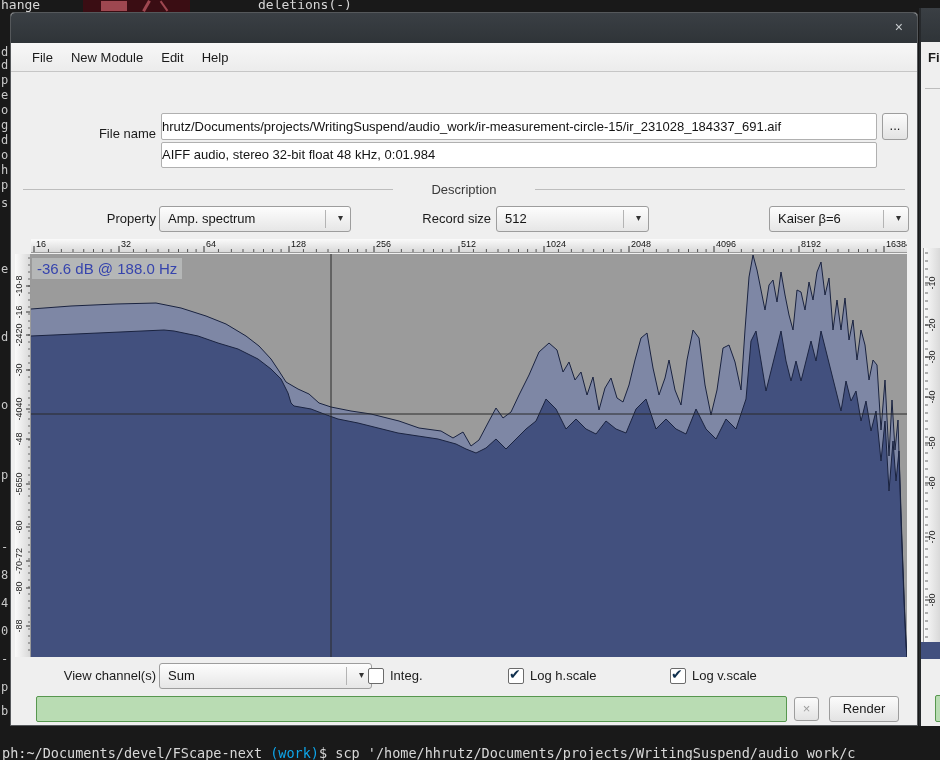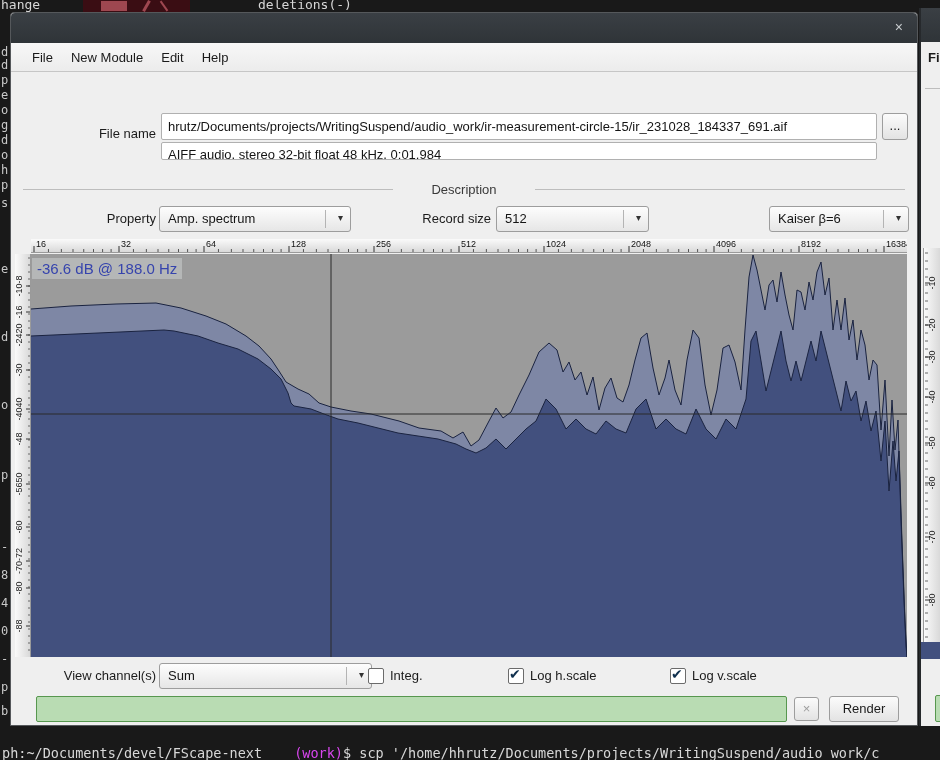--- a/index.html
+++ b/index.html
@@ -8,21 +8,21 @@
     background:#191919;
     font-family:"Liberation Sans", sans-serif;
     -webkit-font-smoothing:antialiased;
   }
   
   .term-text{position:absolute;color:#d6d6d6;font-family:"DejaVu Sans Mono", monospace;font-size:13px;white-space:pre;}
   .term-red-blob{position:absolute;left:83px;top:0;width:107px;height:12px;background:#3a0d13;overflow:hidden;}
   .term-red-blob i{position:absolute;background:#9e4750;}
   .left-col-char{position:absolute;left:1px;color:#c9c9c9;font-family:"DejaVu Sans Mono", monospace;font-size:12px;}
   .term-bottom{position:absolute;left:2px;top:745px;color:#d8d8d8;font-family:"DejaVu Sans Mono", monospace;font-size:13.5px;white-space:pre;}
-  .term-bottom .branch{color:#d946ef;margin-left:24px;}
+  .term-bottom .branch{color:#0ea5e9;}
 
   
   .titlebar{
     position:absolute;left:0;top:0;right:0;height:30px;
     background:linear-gradient(#3a3f44,#2f3438);
     border-bottom:1px solid #202428;
     border-radius:4px 4px 0 0;
   }
   .titlebar .title{
     position:absolute;left:0;right:0;top:7px;text-align:center;
@@ -50,21 +50,21 @@
     display:flex;align-items:center;
   }
   .section-sep .line{flex:1;border-top:1px solid #bdbdbd;}
   .section-sep .sep-label{font-size:13px;color:#3a3a3a;padding:0 38px;white-space:nowrap;}
   .form-label{
     position:absolute;font-size:13px;color:#1b1b1b;text-align:right;width:145px;left:0;
     line-height:26px;white-space:nowrap;
   }
   .text-field{
     position:absolute;background:#ffffff;border:1px solid #b0b0b0;border-radius:2px;
-    font-size:13px;color:#141414;line-height:24px;padding:0 6px;
+    font-size:13px;color:#141414;line-height:24px;padding:0 0;
     white-space:nowrap;overflow:hidden;box-sizing:border-box;
   }
   .btn{
     position:absolute;background:linear-gradient(#fbfbfb,#e3e3e3);
     border:1px solid #9d9d9d;border-radius:3px;box-sizing:border-box;
     font-size:13px;color:#1b1b1b;text-align:center;
   }
   .combo{
     position:absolute;height:26px;background:linear-gradient(#fdfdfd,#e6e6e6);
     border:1px solid #9d9d9d;border-radius:3px;box-sizing:border-box;
@@ -234,21 +234,21 @@
     <span class="menu-item">File</span>
     <span class="menu-item">New Module</span>
     <span class="menu-item">Edit</span>
     <span class="menu-item">Help</span>
   </div>
 
 
   <div class="form-label" style="top:100px;margin-top:8px;">File name</div>
   <div class="text-field" style="left:150px;top:100px;width:716px;height:27px;line-height:25px;">hrutz/Documents/projects/WritingSuspend/audio_work/ir-measurement-circle-15/ir_231028_184337_691.aif</div>
   <div class="btn" style="left:871px;top:100px;width:26px;height:27px;line-height:23px;">...</div>
-  <div class="text-field" style="left:150px;top:129px;width:716px;height:18px;">AIFF audio, stereo 32-bit float 48 kHz, 0:01.984</div>
+  <div class="text-field" style="left:150px;top:129px;width:716px;height:26px;">AIFF audio, stereo 32-bit float 48 kHz, 0:01.984</div>
 
   <div class="section-sep" style="top:167px;">
     <span class="line"></span>
     <span class="sep-label">Description</span>
     <span class="line"></span>
   </div>
 
   <div class="form-label" style="top:193px;">Property</div>
   <div class="combo" style="left:148px;top:193px;width:192px;">
     <span class="combo-text">Amp. spectrum</span>

